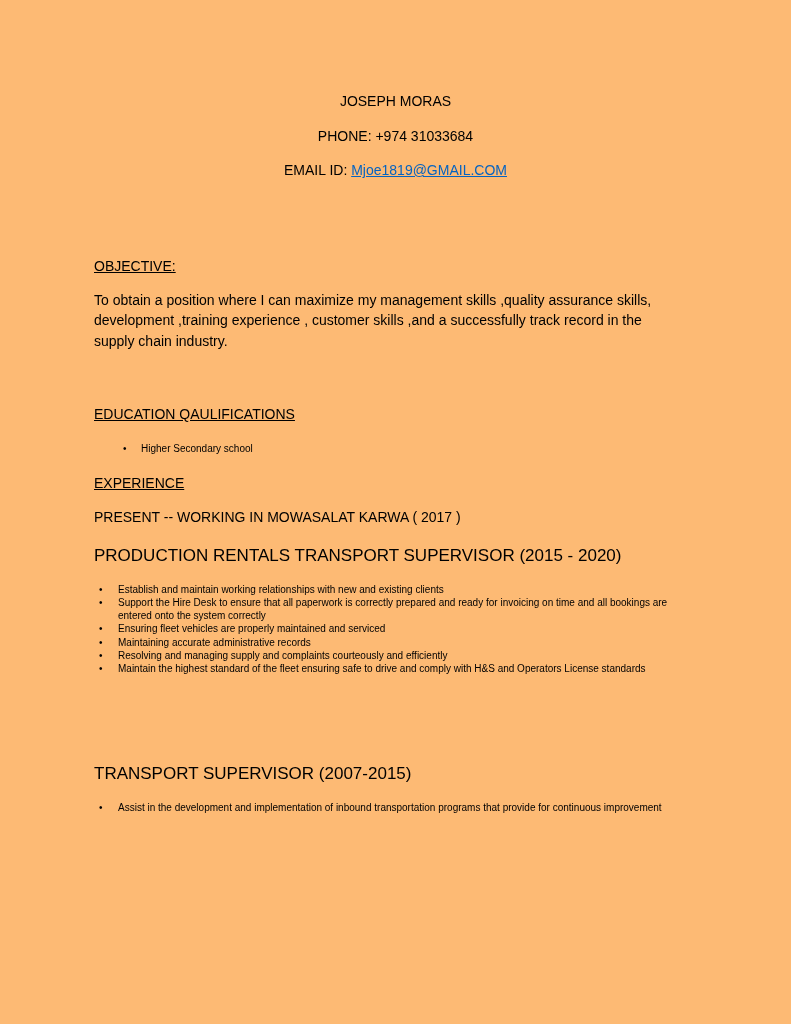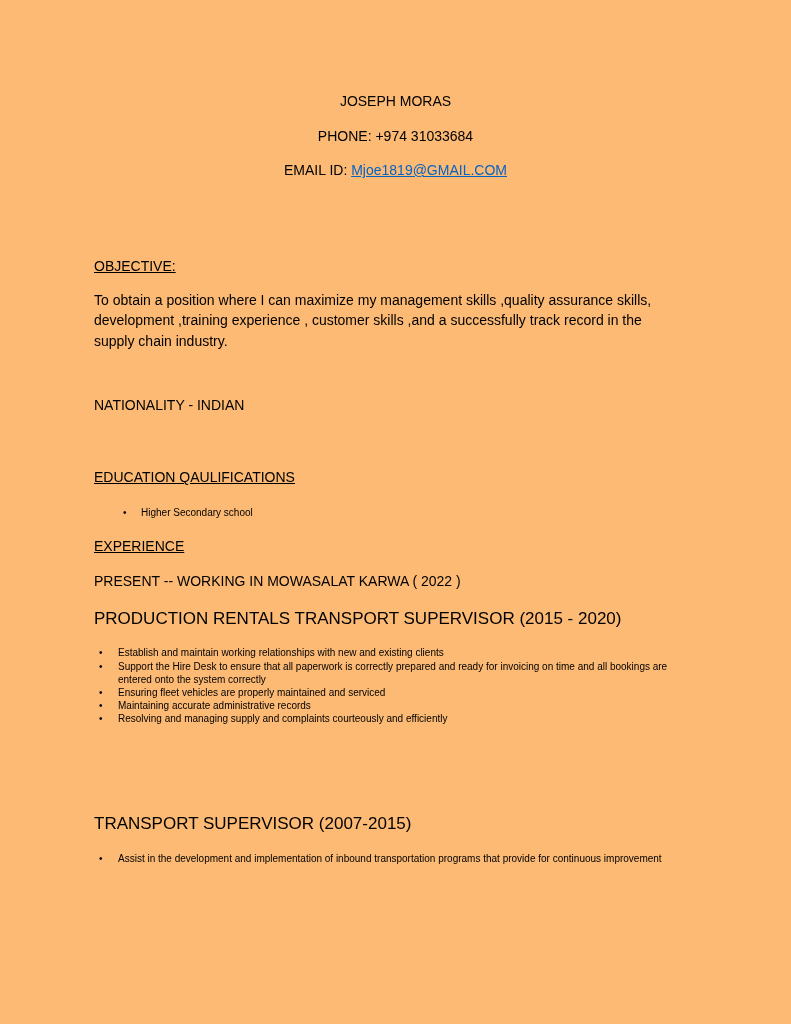--- a/index.html
+++ b/index.html
@@ -56,37 +56,37 @@
     <p>JOSEPH MORAS</p>
     <p>PHONE: +974 31033684</p>
     <p><span>EMAIL ID: </span><a href="#" class="email-link">Mjoe1819@GMAIL.COM</a></p>
   </header>
 
   <div class="content">
 
     <h2 class="sec-heading" id="objective-heading">OBJECTIVE:</h2>
     <p class="objective-body">To obtain a position where I can maximize my management skills ,quality assurance skills, development ,training experience , customer skills ,and a successfully track record in the supply chain industry.</p>
 
-    <p class="nationality">NATIONALITY - INDIAN</p>
 
     <h2 class="sec-heading" id="education-heading">EDUCATION QAULIFICATIONS</h2>
     <ul class="doc-list edu-list">
       <li>Higher Secondary school</li>
     </ul>
 
     <h2 class="sec-heading" id="experience-heading">EXPERIENCE</h2>
-    <p class="present-line">PRESENT -- WORKING IN MOWASALAT KARWA ( 2022 )</p>
+    <p class="present-line">PRESENT -- WORKING IN MOWASALAT KARWA ( 2017 )</p>
 
     <h3 class="job-title" id="job1-title">PRODUCTION RENTALS TRANSPORT SUPERVISOR (2015 - 2020)</h3>
     <ul class="doc-list exp-list">
       <li>Establish and maintain working relationships with new and existing clients</li>
       <li>Support the Hire Desk to ensure that all paperwork is correctly prepared and ready for invoicing on time and all bookings are entered onto the system correctly</li>
       <li>Ensuring fleet vehicles are properly maintained and serviced</li>
       <li>Maintaining accurate administrative records</li>
       <li>Resolving and managing supply and complaints courteously and efficiently</li>
+      <li>Maintain the highest standard of the fleet ensuring safe to drive and comply with H&amp;S and Operators License standards</li>
     </ul>
 
     <h3 class="job-title" id="job2-title">TRANSPORT SUPERVISOR (2007-2015)</h3>
     <ul class="doc-list exp-list">
       <li>Assist in the development and implementation of inbound transportation programs that provide for continuous improvement</li>
     </ul>
 
   </div>
 </div>
 

